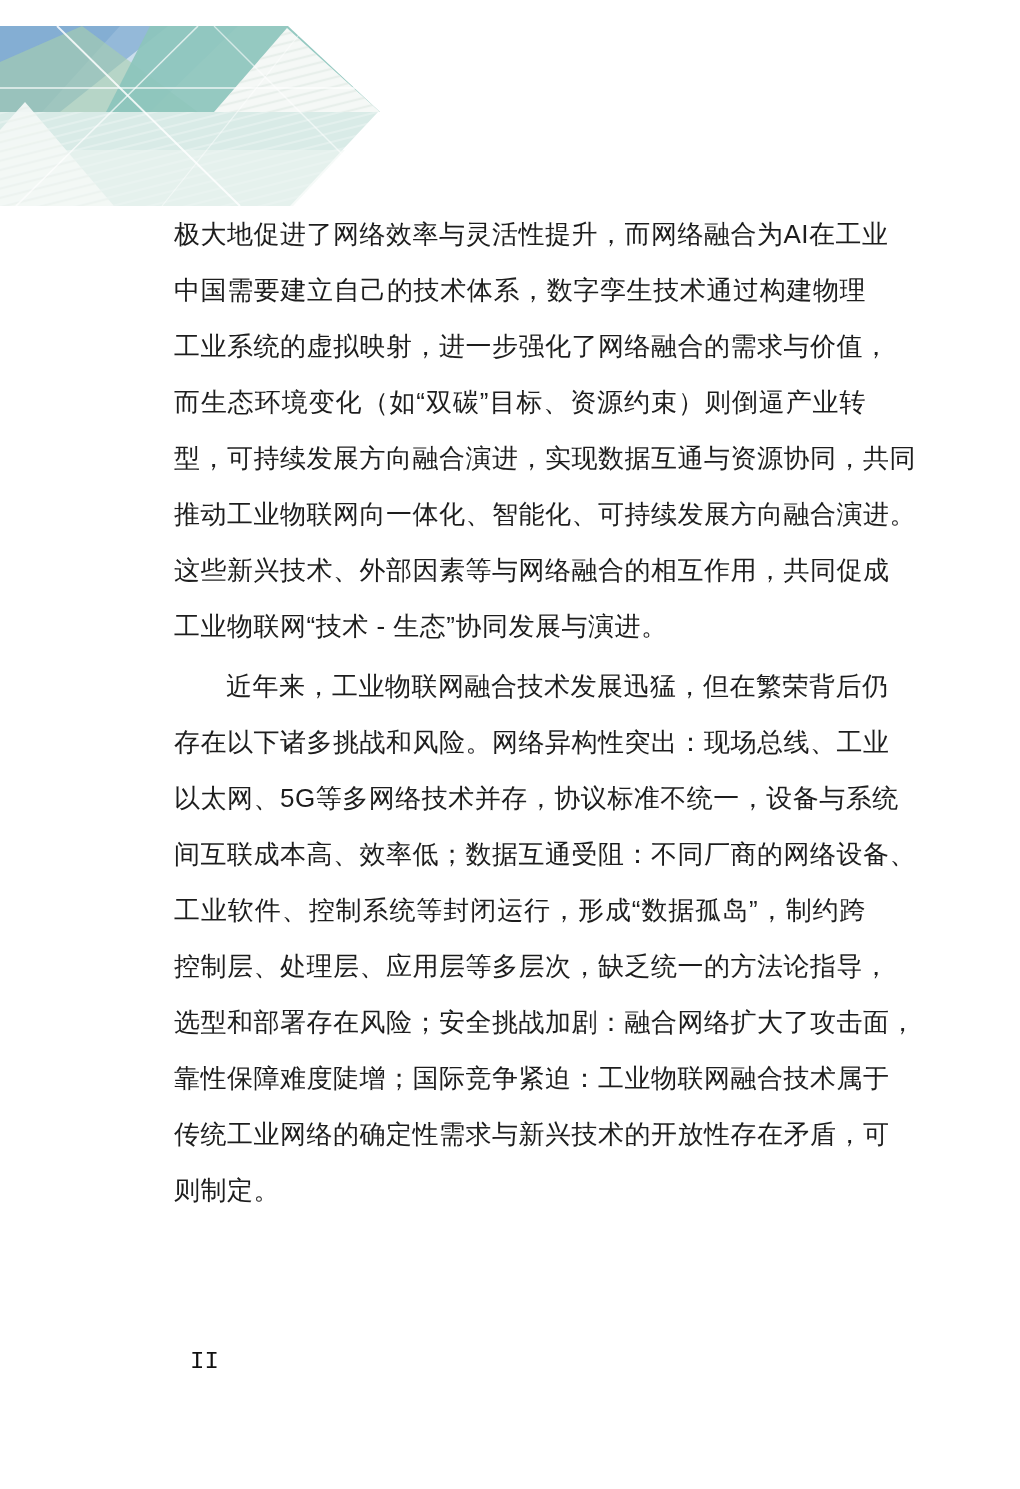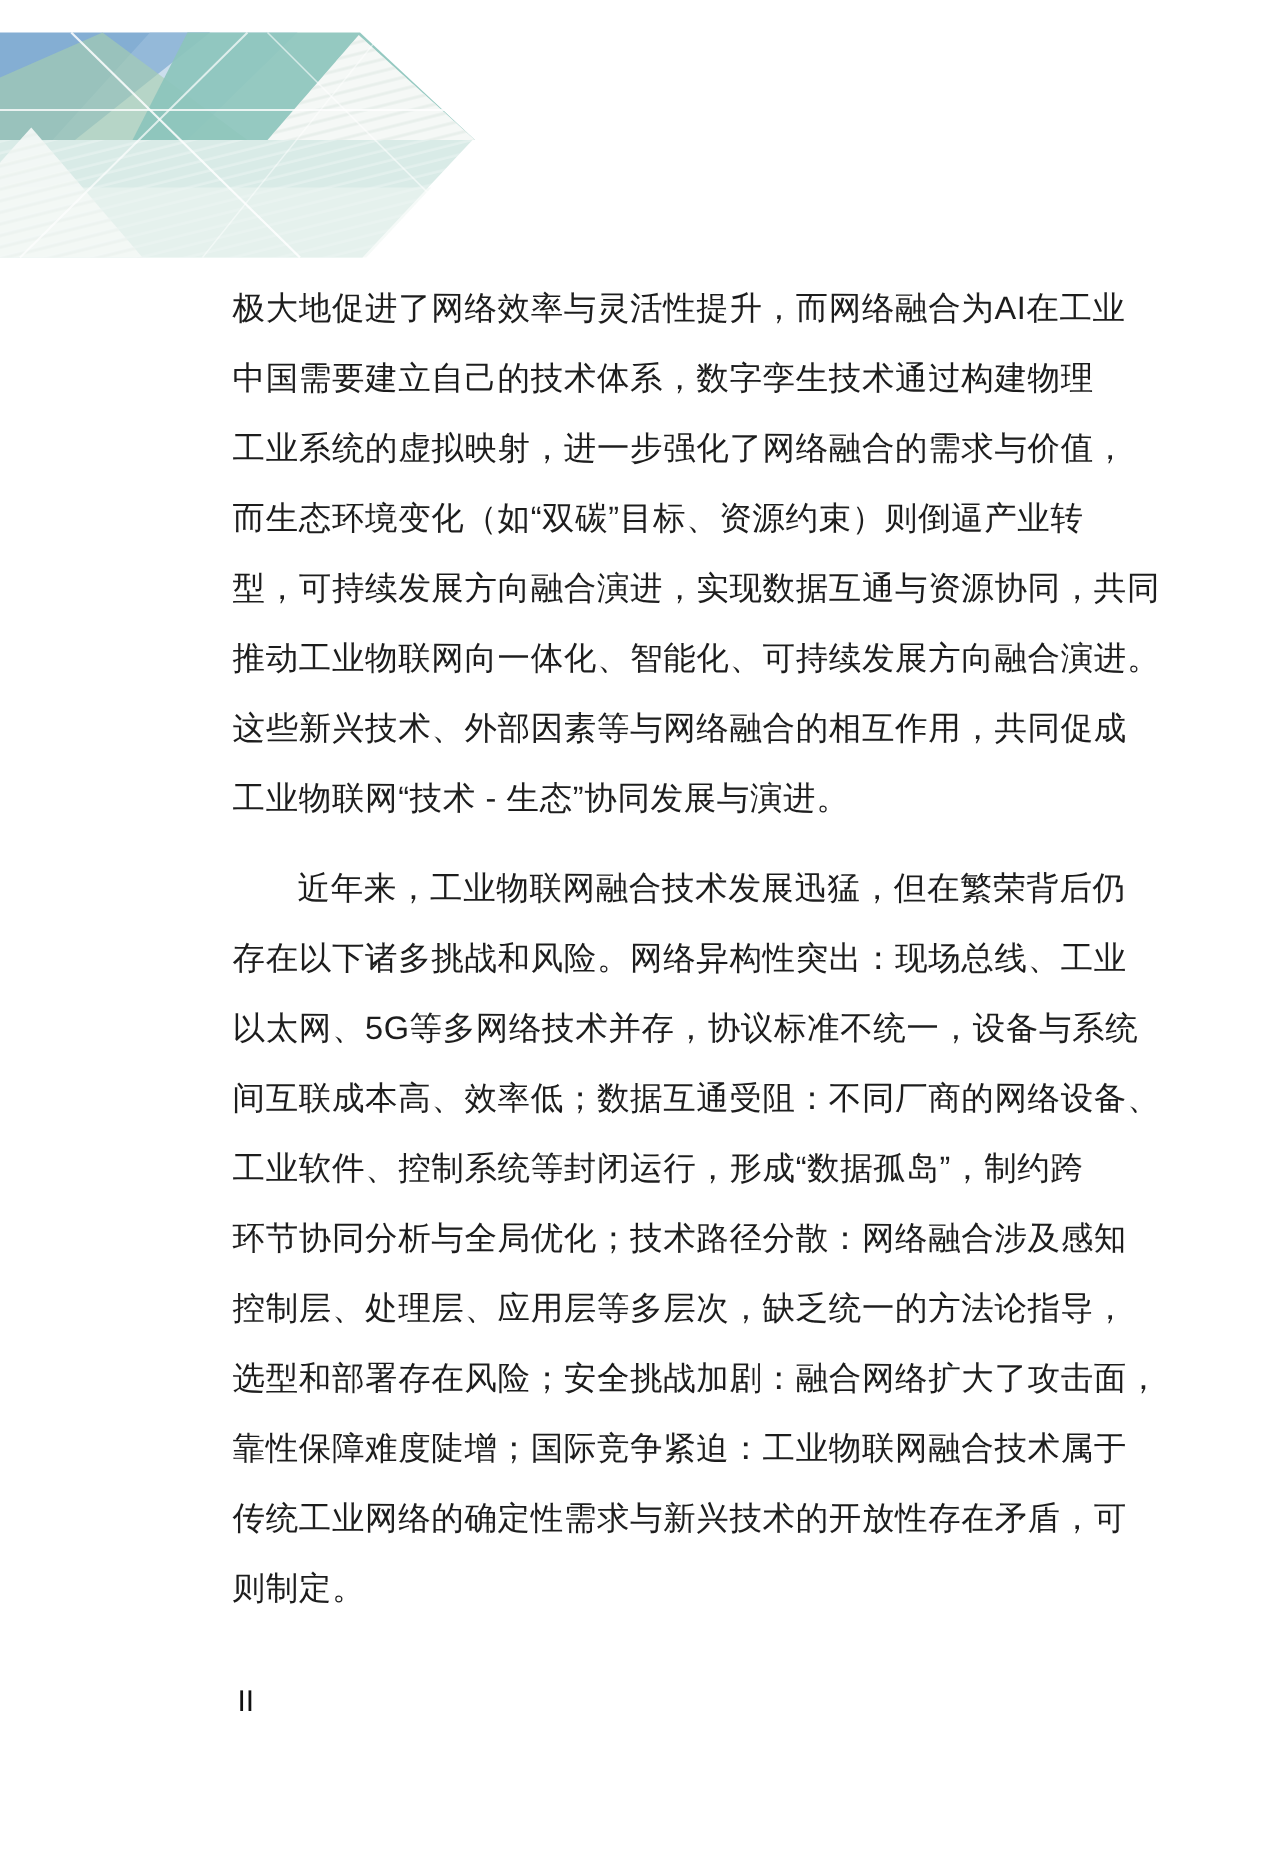--- a/index.html
+++ b/index.html
@@ -22,21 +22,21 @@
     width: 1020px;
     height: 212px;
   }
   .doc-body {
     position: absolute;
     top: 202px;
     left: 170px;
     width: 700px;
   }
   .paragraph {
-    margin: 16px;
+    margin: 4px;
     padding: 0;
   }
   .line {
     font-size: 26px;
     line-height: 56px;
     white-space: nowrap;
     text-align: justify;
     text-align-last: justify;
     text-justify: inter-character;
     letter-spacing: 0.5px;
@@ -46,21 +46,21 @@
     text-align: center;
     text-align-last: left;
   }
   .paragraph.indent .line.first {
     text-indent: 2em;
   }
   .page-number {
     position: absolute;
     top: 1348px;
     left: 190px;
-    font-family: Liberation Sans, sans-serif;
+    font-family: Liberation Mono, monospace;
     font-size: 24px;
     color: #111111;
   }
 </style>
 </head>
 <body>
 
 <svg class="header-art" width="1020" height="212" viewBox="0 0 1020 212" aria-hidden="true">
   <defs>
     <pattern id="hatchWhite" width="9" height="9" patternUnits="userSpaceOnUse" patternTransform="rotate(-14)">
@@ -103,21 +103,20 @@
       <div class="line">推动工业物联网向一体化、智能化、可持续发展方向融合演进。</div>
       <div class="line">这些新兴技术、外部因素等与网络融合的相互作用，共同促成</div>
       <div class="line last">工业物联网“技术 - 生态”协同发展与演进。</div>
     </div>
     <div class="paragraph indent">
       <div class="line first">近年来，工业物联网融合技术发展迅猛，但在繁荣背后仍</div>
       <div class="line">存在以下诸多挑战和风险。网络异构性突出：现场总线、工业</div>
       <div class="line">以太网、5G等多网络技术并存，协议标准不统一，设备与系统</div>
       <div class="line">间互联成本高、效率低；数据互通受阻：不同厂商的网络设备、</div>
       <div class="line">工业软件、控制系统等封闭运行，形成“数据孤岛”，制约跨</div>
-      <div class="line">环节协同分析与全局优化；技术路径分散：网络融合涉及感知</div>
       <div class="line">控制层、处理层、应用层等多层次，缺乏统一的方法论指导，</div>
       <div class="line">选型和部署存在风险；安全挑战加剧：融合网络扩大了攻击面，</div>
       <div class="line">靠性保障难度陡增；国际竞争紧迫：工业物联网融合技术属于</div>
       <div class="line">传统工业网络的确定性需求与新兴技术的开放性存在矛盾，可</div>
       <div class="line last">则制定。</div>
     </div>
   </div>
 
 <div class="page-number">II</div>
 

